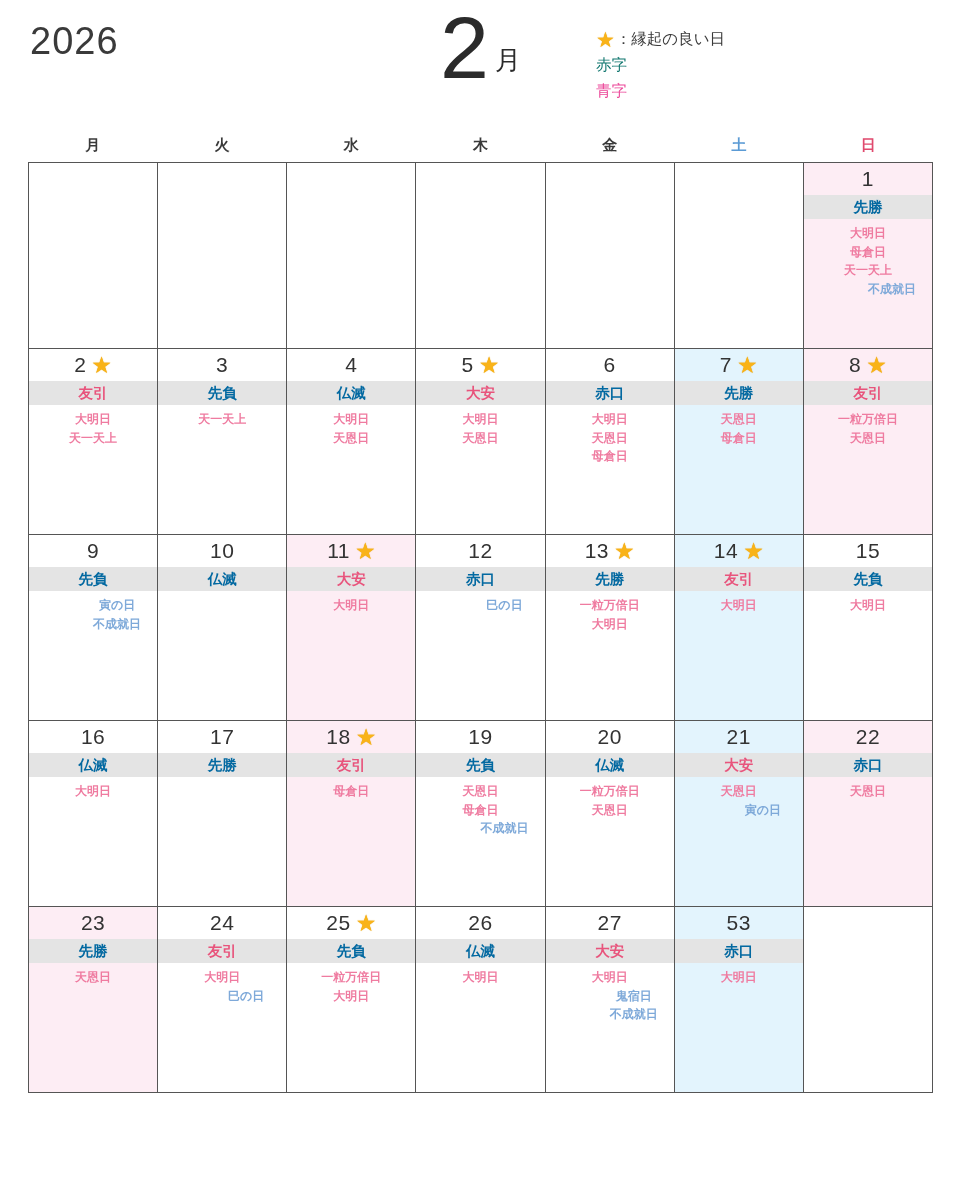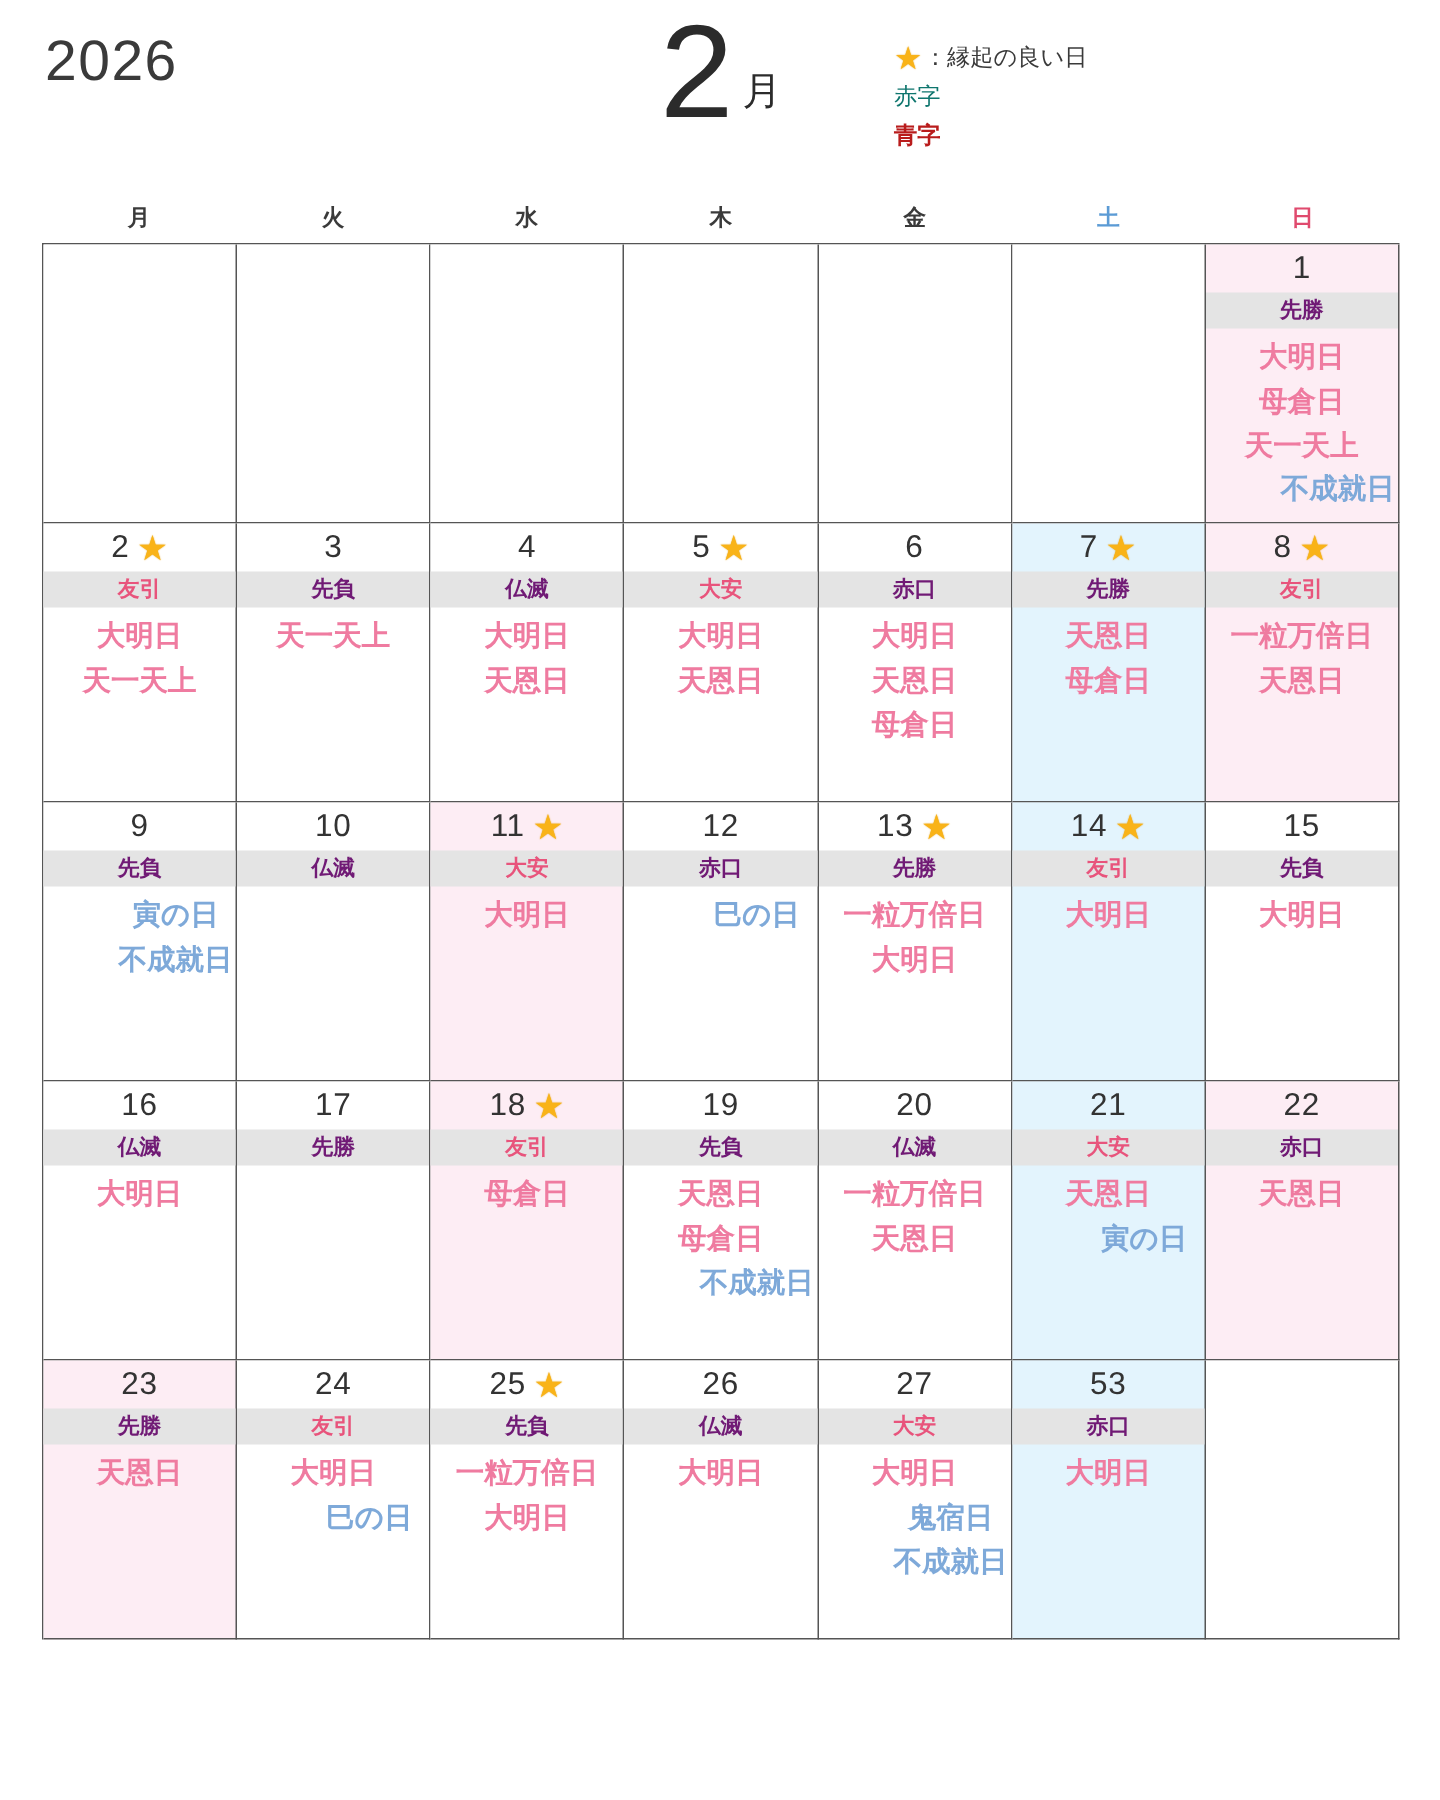--- a/index.html
+++ b/index.html
@@ -49,21 +49,21 @@
     position: absolute;
     left: 596px;
     top: 26px;
     font-size: 15.5px;
     line-height: 26px;
     color: #3a3a3a;
   }
   .legend-row { display: flex; align-items: center; white-space: nowrap; }
   .legend-key { display: inline-block; }
   .legend-key.red { color: #0f766e; }
-  .legend-key.blue { color: #b91c1c; font-weight: bold; }
+  .legend-key.blue { color: #ec4899; }
   .star-glyph {
     color: #f9b318;
     font-size: 21px;
     line-height: 1;
     display: inline-block;
     margin-right: 1px;
     text-shadow: 0 0 1px #e09a00;
   }
 
   
@@ -128,24 +128,24 @@
   }
   .rokuyo {
     background: #e4e4e4;
     text-align: center;
     font-size: 14.5px;
     font-weight: bold;
     padding: 3px 0 3px;
     line-height: 1.25;
   }
   .rokuyo.red { color: #e8547c; }
-  .rokuyo.dark { color: #701a75; }
+  .rokuyo.dark { color: #0369a1; }
   .notes {
     text-align: center;
-    font-size: 19px;
+    font-size: 12px;
     font-weight: bold;
     line-height: 1.55;
     padding-top: 5px;
   }
   .note.red { color: #ef7ba0; }
   .note.blue { color: #7ea9d9; padding-left: 48px; }
 </style>
 </head>
 <body>
 

